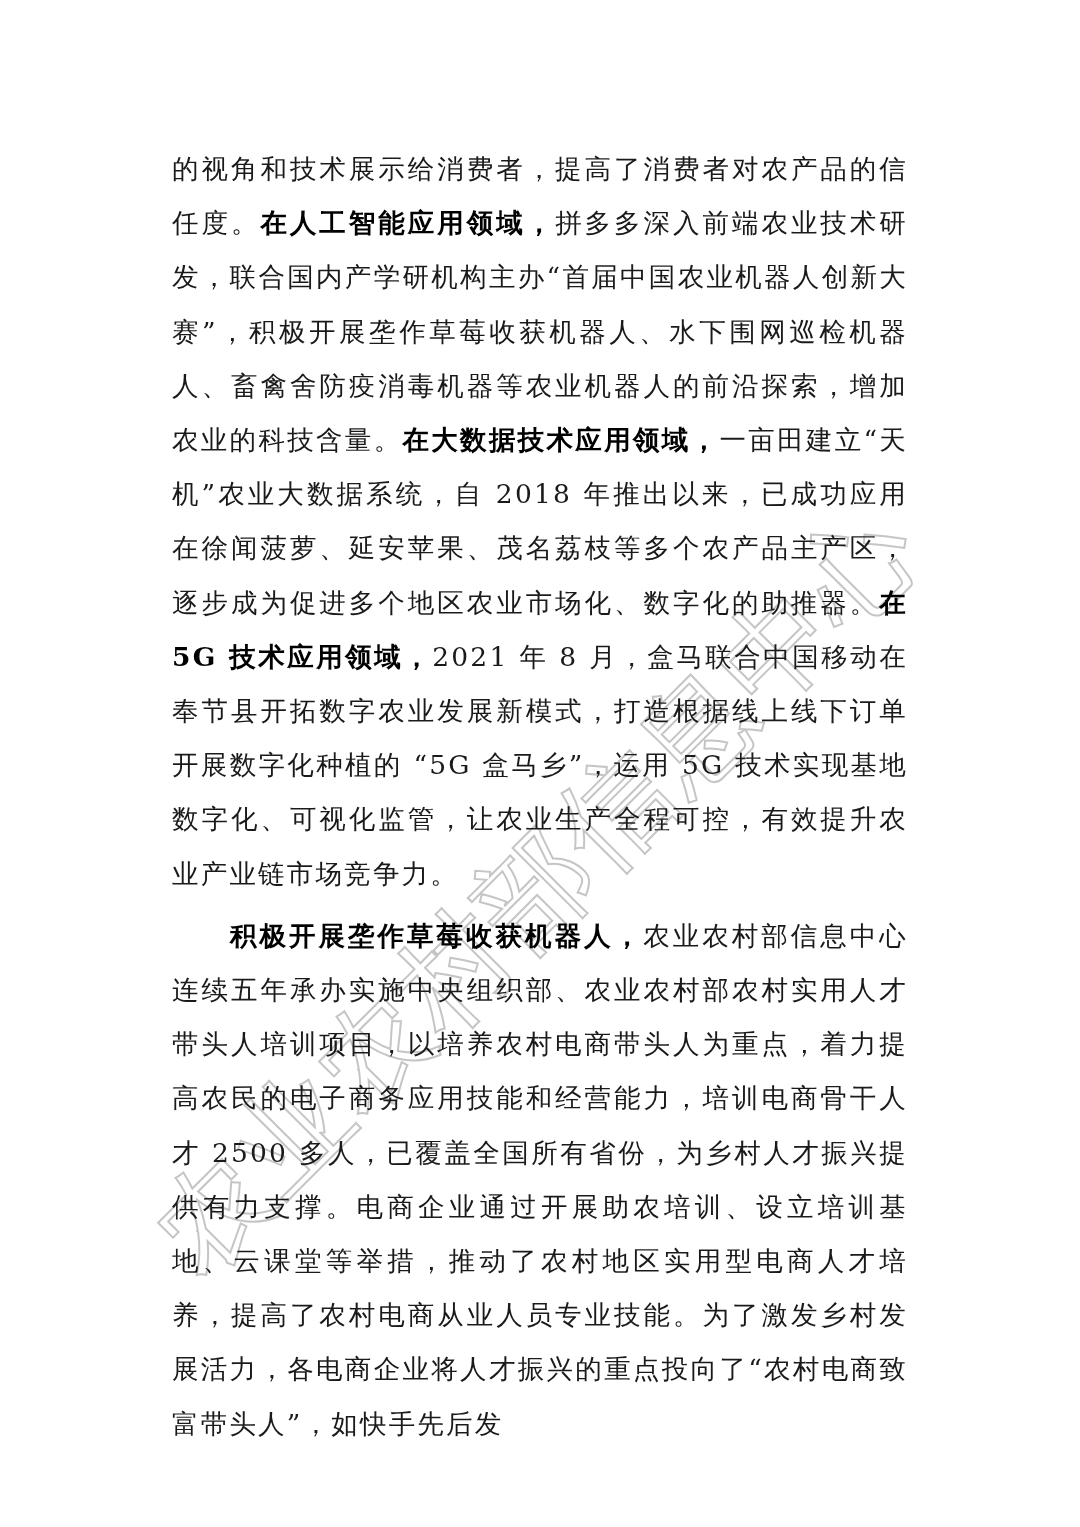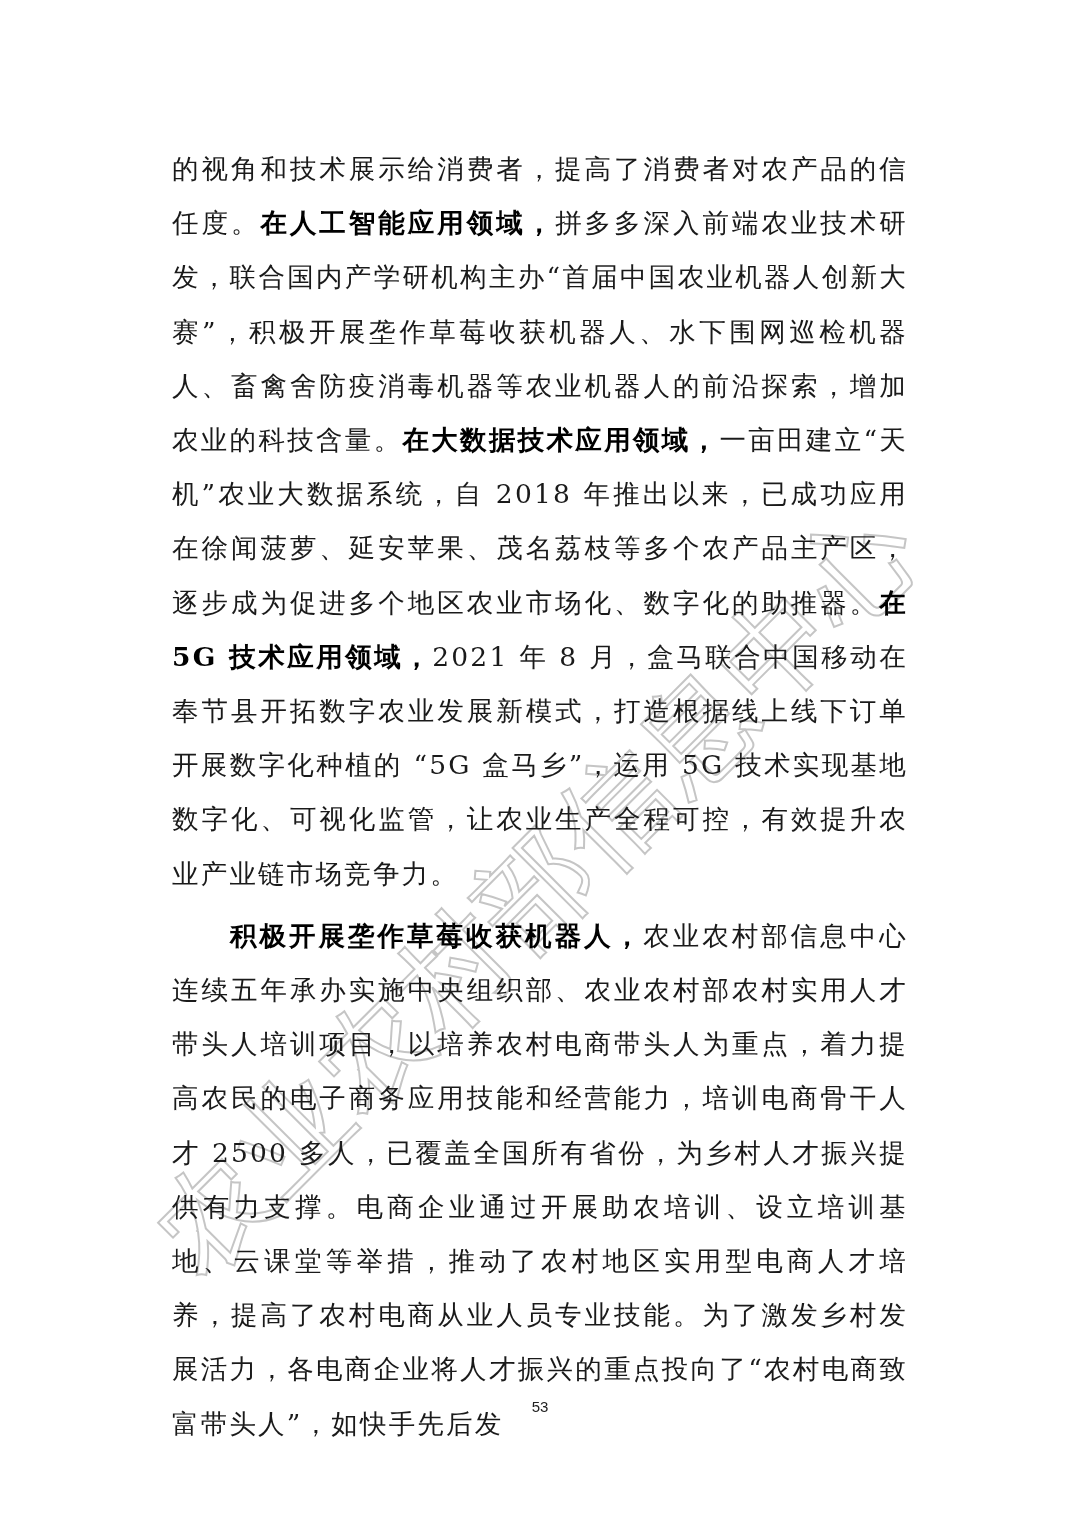--- a/index.html
+++ b/index.html
@@ -81,14 +81,13 @@
 
   <div class="body-text">
     <p>
       <span>的视角和技术展示给消费者，提高了消费者对农产品的信任度。</span><span class="bold">在人工智能应用领域，</span><span>拼多多深入前端农业技术研发，联合国内产学研机构主办“首届中国农业机器人创新大赛”，积极开展垄作草莓收获机器人、水下围网巡检机器人、畜禽舍防疫消毒机器等农业机器人的前沿探索，增加农业的科技含量。</span><span class="bold">在大数据技术应用领域，</span><span>一亩田建立“天机”农业大数据系统，自 2018 年推出以来，已成功应用在徐闻菠萝、延安苹果、茂名荔枝等多个农产品主产区，逐步成为促进多个地区农业市场化、数字化的助推器。</span><span class="bold">在 5G 技术应用领域，</span><span>2021 年 8 月，盒马联合中国移动在奉节县开拓数字农业发展新模式，打造根据线上线下订单开展数字化种植的 “5G 盒马乡”，运用 5G 技术实现基地数字化、可视化监管，让农业生产全程可控，有效提升农业产业链市场竞争力。</span>
     </p>
     <p class="indent">
       <span class="bold">积极开展垄作草莓收获机器人，</span><span>农业农村部信息中心连续五年承办实施中央组织部、农业农村部农村实用人才带头人培训项目，以培养农村电商带头人为重点，着力提高农民的电子商务应用技能和经营能力，培训电商骨干人才 2500 多人，已覆盖全国所有省份，为乡村人才振兴提供有力支撑。电商企业通过开展助农培训、设立培训基地、云课堂等举措，推动了农村地区实用型电商人才培养，提高了农村电商从业人员专业技能。为了激发乡村发展活力，各电商企业将人才振兴的重点投向了“农村电商致富带头人”，如快手先后发</span>
     </p>
   </div>
 
-  <div class="page-number">53</div>
 </div>
 
 </body></html>

